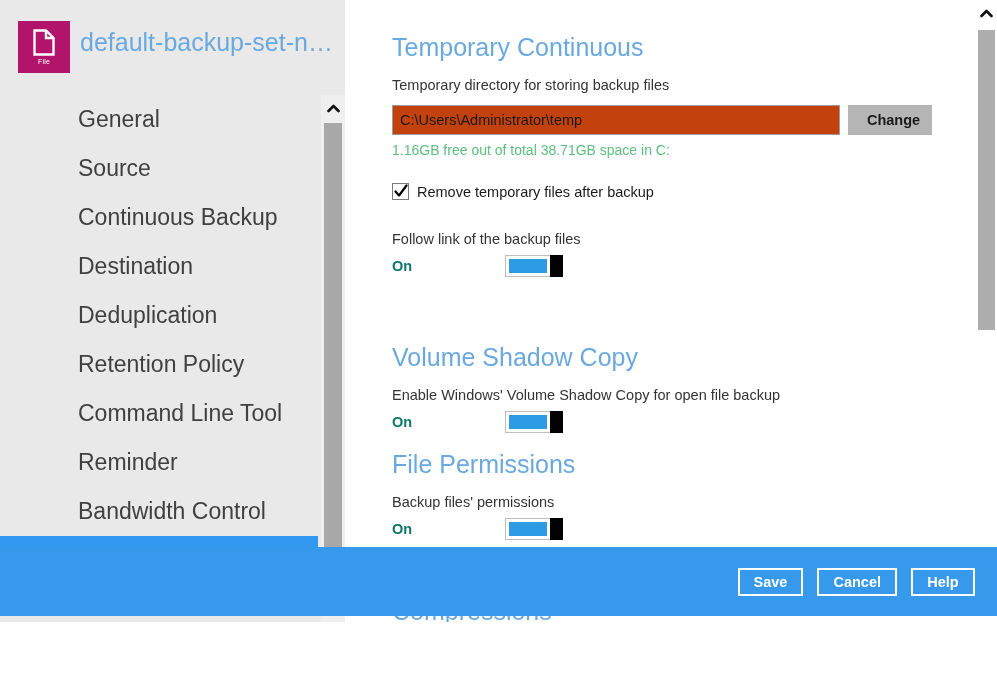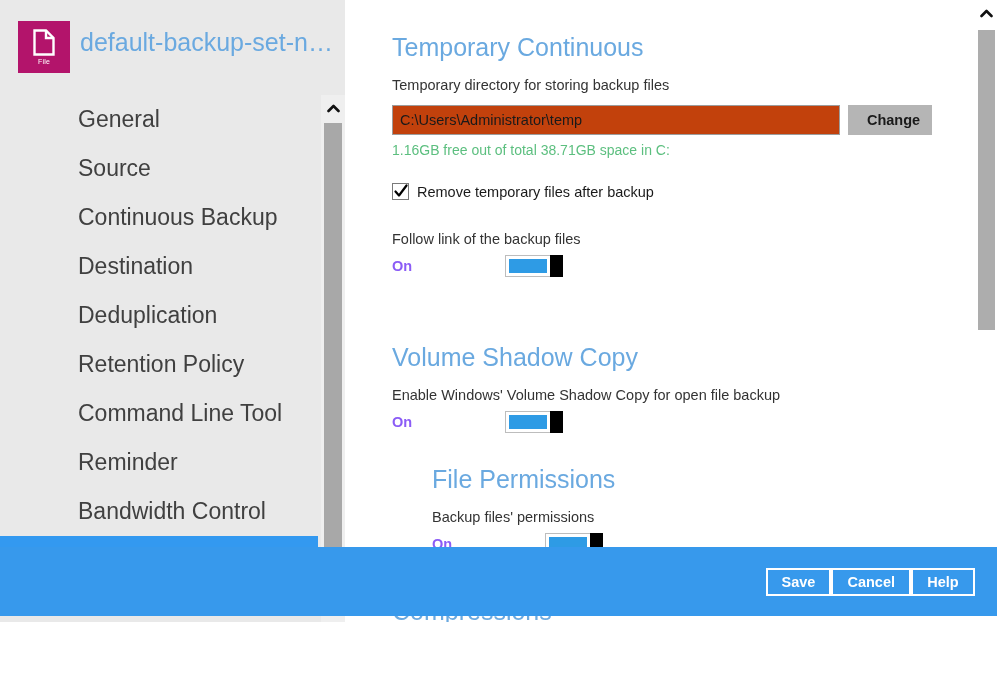--- a/index.html
+++ b/index.html
@@ -135,21 +135,21 @@
     margin-top: 15px;
     white-space: nowrap;
   }
   .toggle-row {
     display: flex;
     align-items: center;
     margin-top: 8px;
   }
   .toggle-state {
     font-size: 14.5px;
-    color: #8b5cf6;
+    color: #0f766e;
     font-weight: bold;
     width: 113px;
   }
   .toggle {
     position: relative;
     width: 56px; height: 22px;
     border: 1px solid #bdbdbd;
     background: #ffffff;
     cursor: pointer;
   }
@@ -252,20 +252,21 @@
   
   #footer {
     position: absolute;
     left: 0; bottom: 0;
     width: 997px; height: 69px;
     background: #3799ec;
     display: flex;
     align-items: center;
     justify-content: flex-end;
     padding-right: 22px;
+    gap: 14px;
   }
   .footer-btn {
     min-width: 64px;
     height: 28px;
     border: 2px solid #ffffff;
     background: transparent;
     color: #ffffff;
     font-family: "Liberation Sans", sans-serif;
     font-size: 14.5px;
     font-weight: bold;
@@ -379,21 +380,21 @@
       <div class="section-desc">Enable Windows' Volume Shadow Copy for open file backup</div>
       <div class="toggle-row">
         <span class="toggle-state">On</span>
         <span class="toggle">
           <span class="track"></span>
           <span class="knob"></span>
         </span>
       </div>
     </div>
 
-    <div class="section" style="top:465px;margin-left:40px;">
+    <div class="section" style="top:450px;">
       <div class="section-title">File Permissions</div>
       <div class="section-desc">Backup files' permissions</div>
       <div class="toggle-row">
         <span class="toggle-state">On</span>
         <span class="toggle">
           <span class="track"></span>
           <span class="knob"></span>
         </span>
       </div>
     </div>

